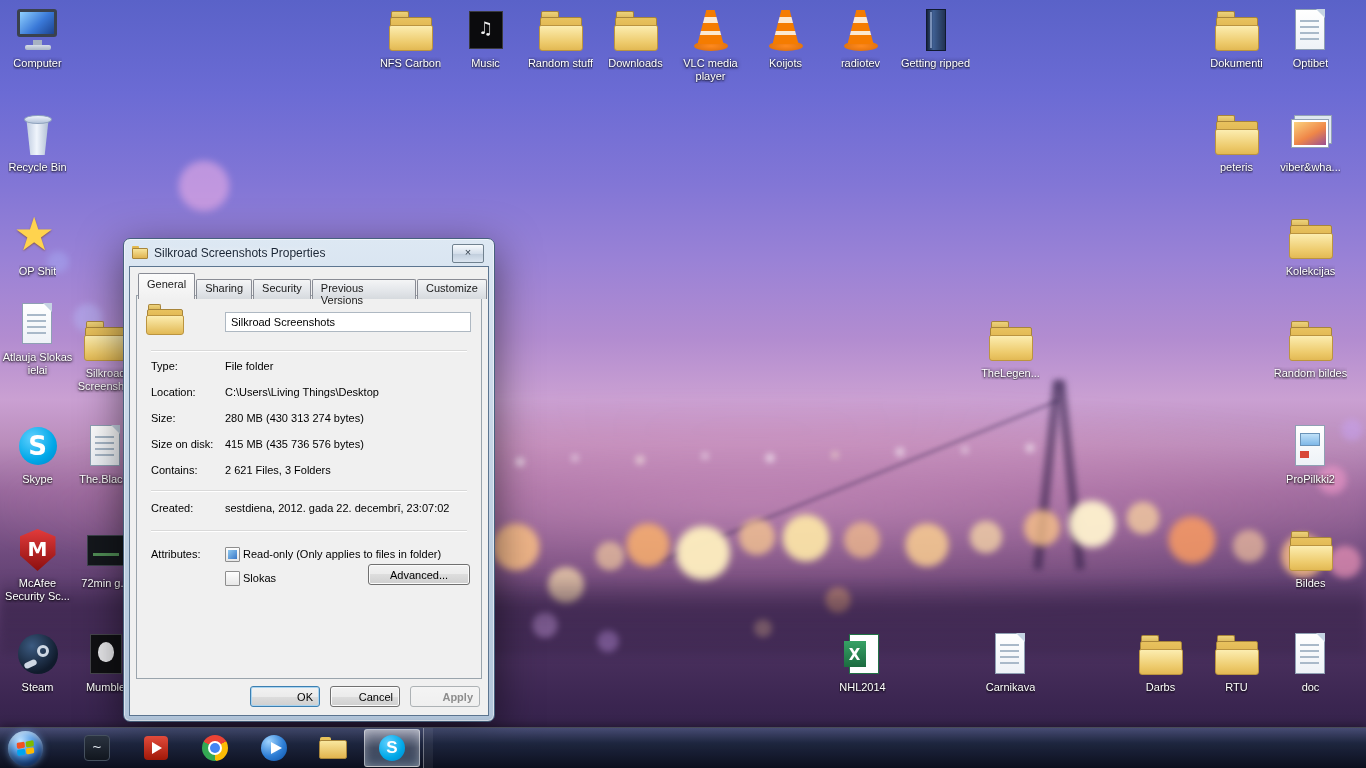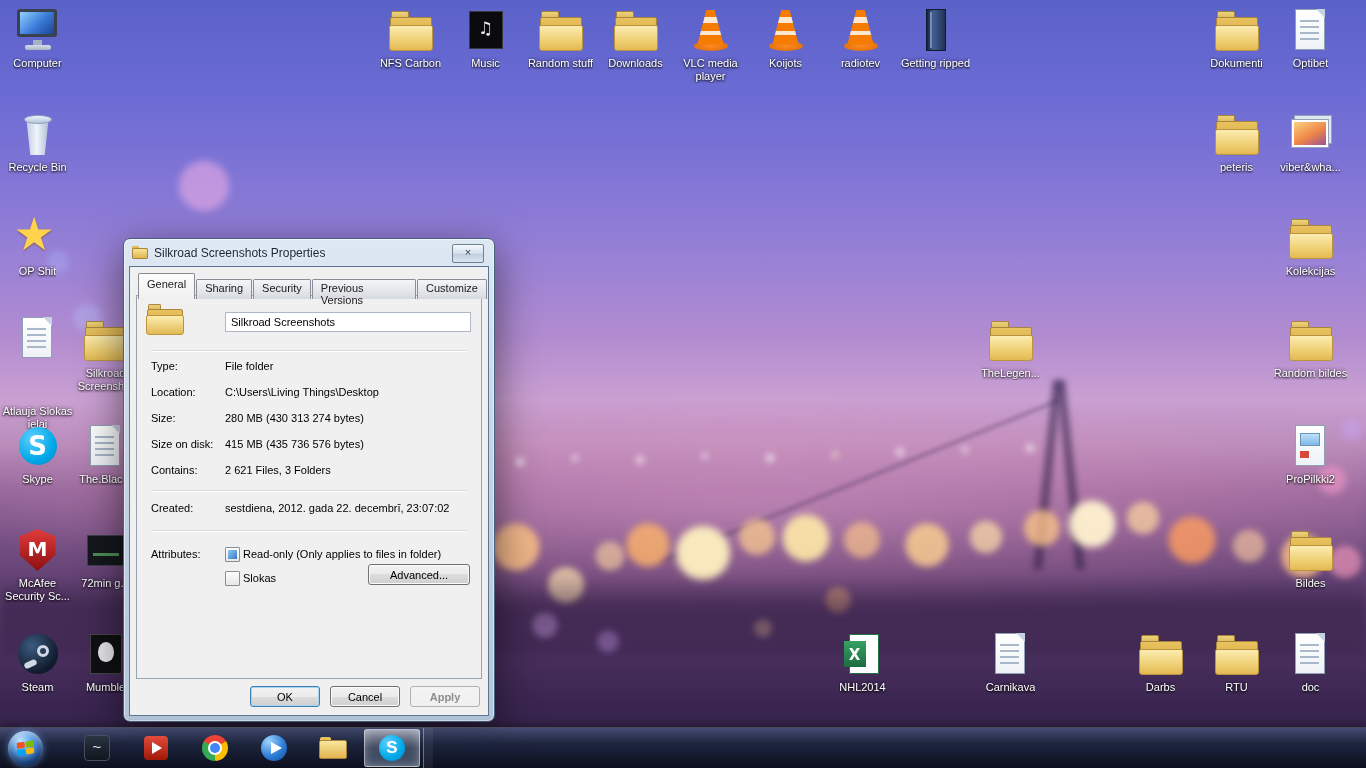--- a/index.html
+++ b/index.html
@@ -120,21 +120,21 @@
   .fvalue{position:absolute;left:88px;white-space:nowrap;}
   .cb{position:absolute;width:13px;height:13px;background:linear-gradient(#fefefe,#e7e7e7);border:1px solid #8e8e8e;border-radius:1px;cursor:pointer;}
   .cb.mixed::after{content:'';position:absolute;left:2px;top:2px;right:2px;bottom:2px;background:linear-gradient(135deg,#8ec8f0,#3a78c8);}
   .cb-label{position:absolute;font-size:11px;color:#000;}
   .btn{height:21px;font-family:"Liberation Sans",sans-serif;font-size:11px;color:#000;border:1px solid #707070;border-radius:3px;
     background:linear-gradient(#f2f2f2,#ebebeb 50%,#dddddd 50%,#cfcfcf);box-shadow:inset 0 0 0 1px #fbfbfb;cursor:pointer;text-align:center;line-height:19px;}
   .btn.default{border-color:#3c7fb1;box-shadow:inset 0 0 0 1px #a9d4f0;}
   .btn.disabled{color:#8d8d8d;border-color:#adb2b5;background:linear-gradient(#f4f4f4,#efefef);box-shadow:none;cursor:default;font-weight:bold;}
   .adv-btn{position:absolute;left:231px;top:268px;width:102px;}
   .dlg-buttons{position:absolute;right:8px;bottom:8px;display:flex;gap:10px;}
-  .dlg-buttons .btn{width:70px;}
+  .dlg-buttons .btn{width:70px;text-align:right;}
 
   
   #taskbar{position:absolute;left:0;bottom:0;width:1366px;height:40px;z-index:50;display:flex;align-items:center;
     background:linear-gradient(180deg, rgba(86,108,148,.55) 0%, rgba(28,38,62,.92) 38%, rgba(10,14,28,.95) 100%);
     border-top:1px solid rgba(255,255,255,.25);box-shadow:0 -2px 8px rgba(0,0,0,.35);}
   #start-orb{width:35px;height:35px;margin-left:8px;border-radius:50%;position:relative;cursor:pointer;flex:0 0 auto;
     background:radial-gradient(circle at 35% 28%,#bfe2ff 0%,#5aa0e8 35%,#1e4f9e 75%,#0a2a60 100%);
     box-shadow:inset 0 -5px 9px rgba(0,0,0,.45), inset 0 3px 5px rgba(255,255,255,.55), 0 0 7px rgba(120,180,255,.55);}
   #start-orb .flag{position:absolute;left:9px;top:10px;width:18px;height:16px;transform:rotate(-3deg);}
   #start-orb .pane{position:absolute;width:8px;height:6px;border-radius:1px 2px 1px 2px;transform:skewY(-8deg);}
@@ -242,21 +242,21 @@
         <i class="rim"></i>
       </div>
       <div class="label">Recycle Bin</div>
     </div>
     <div class="dicon" style="left: 0px; top: 216px;">
       <div class="glyph g-star">
         <i class="st">★</i>
       </div>
       <div class="label">OP Shit</div>
     </div>
-    <div class="dicon" style="left: 0px; top: 316px; gap: 40px;">
+    <div class="dicon" style="left: 0px; top: 302px;">
       <div class="glyph g-doc">
         <i class="page">
           <i class="fold"></i>
           <i class="lines"></i>
         </i>
       </div>
       <div class="label">Atlauja Slokas ielai</div>
     </div>
     <div class="dicon" style="left: 0px; top: 424px;">
       <div class="glyph g-skype">

